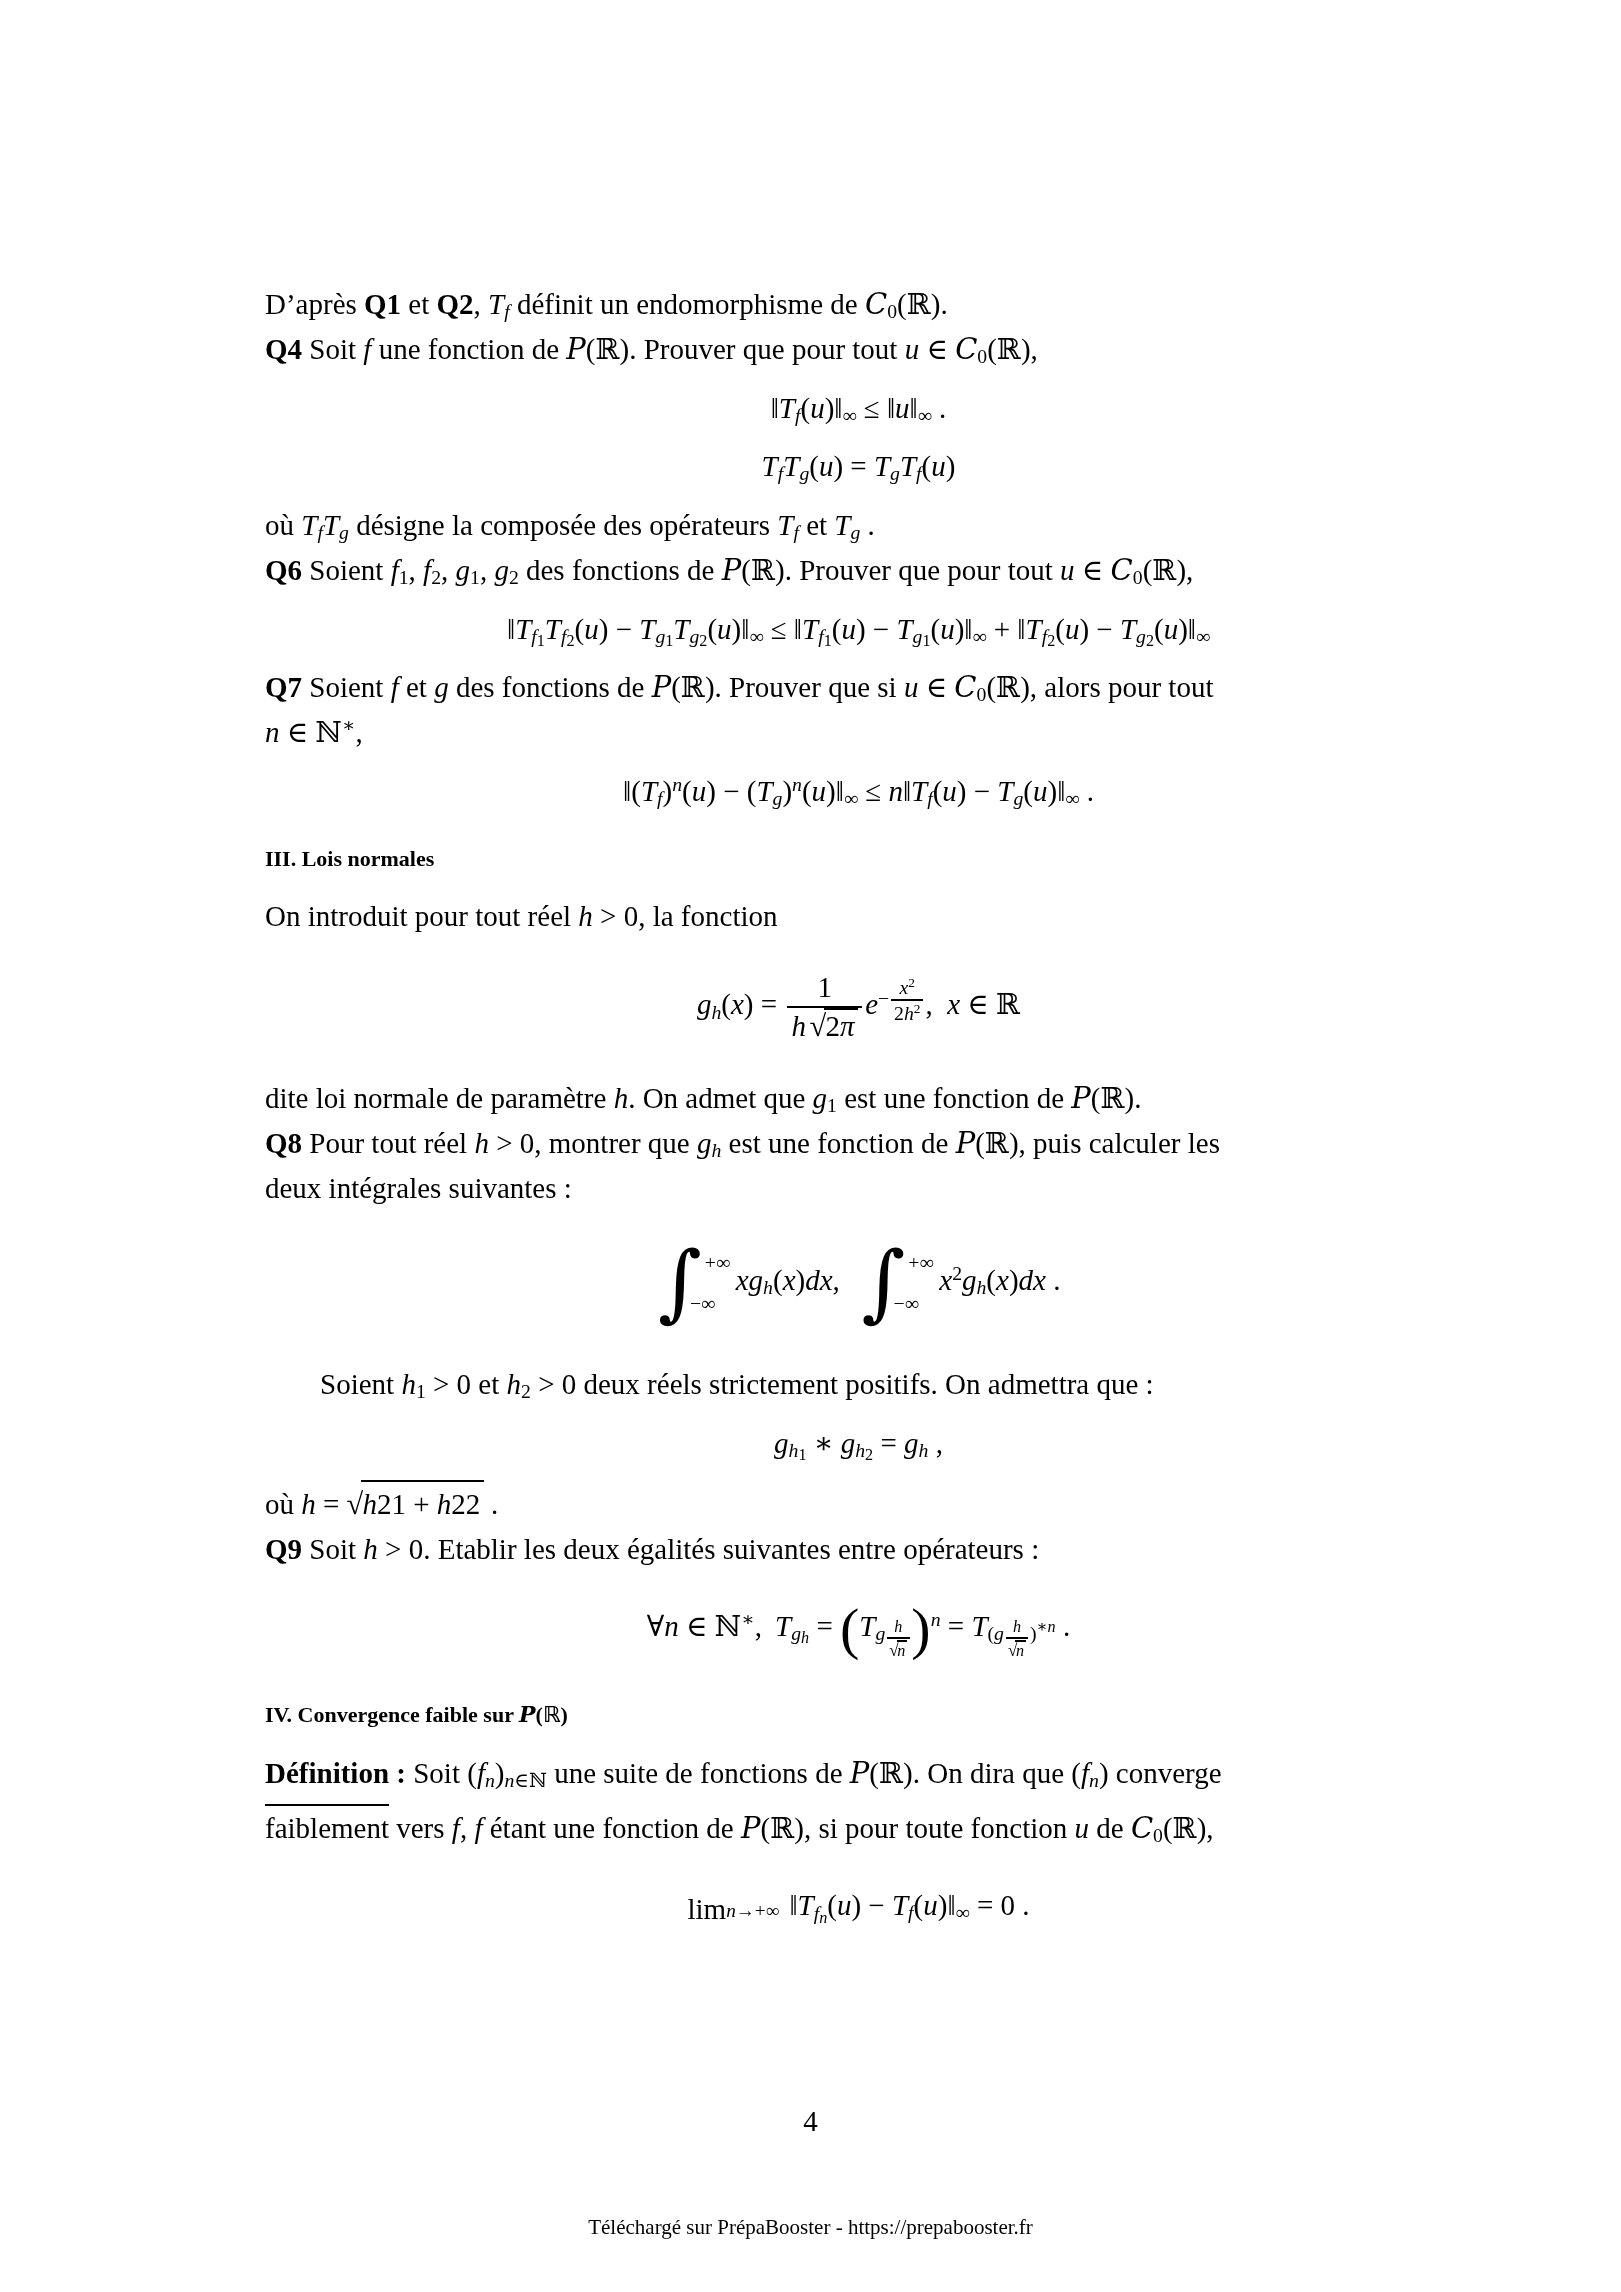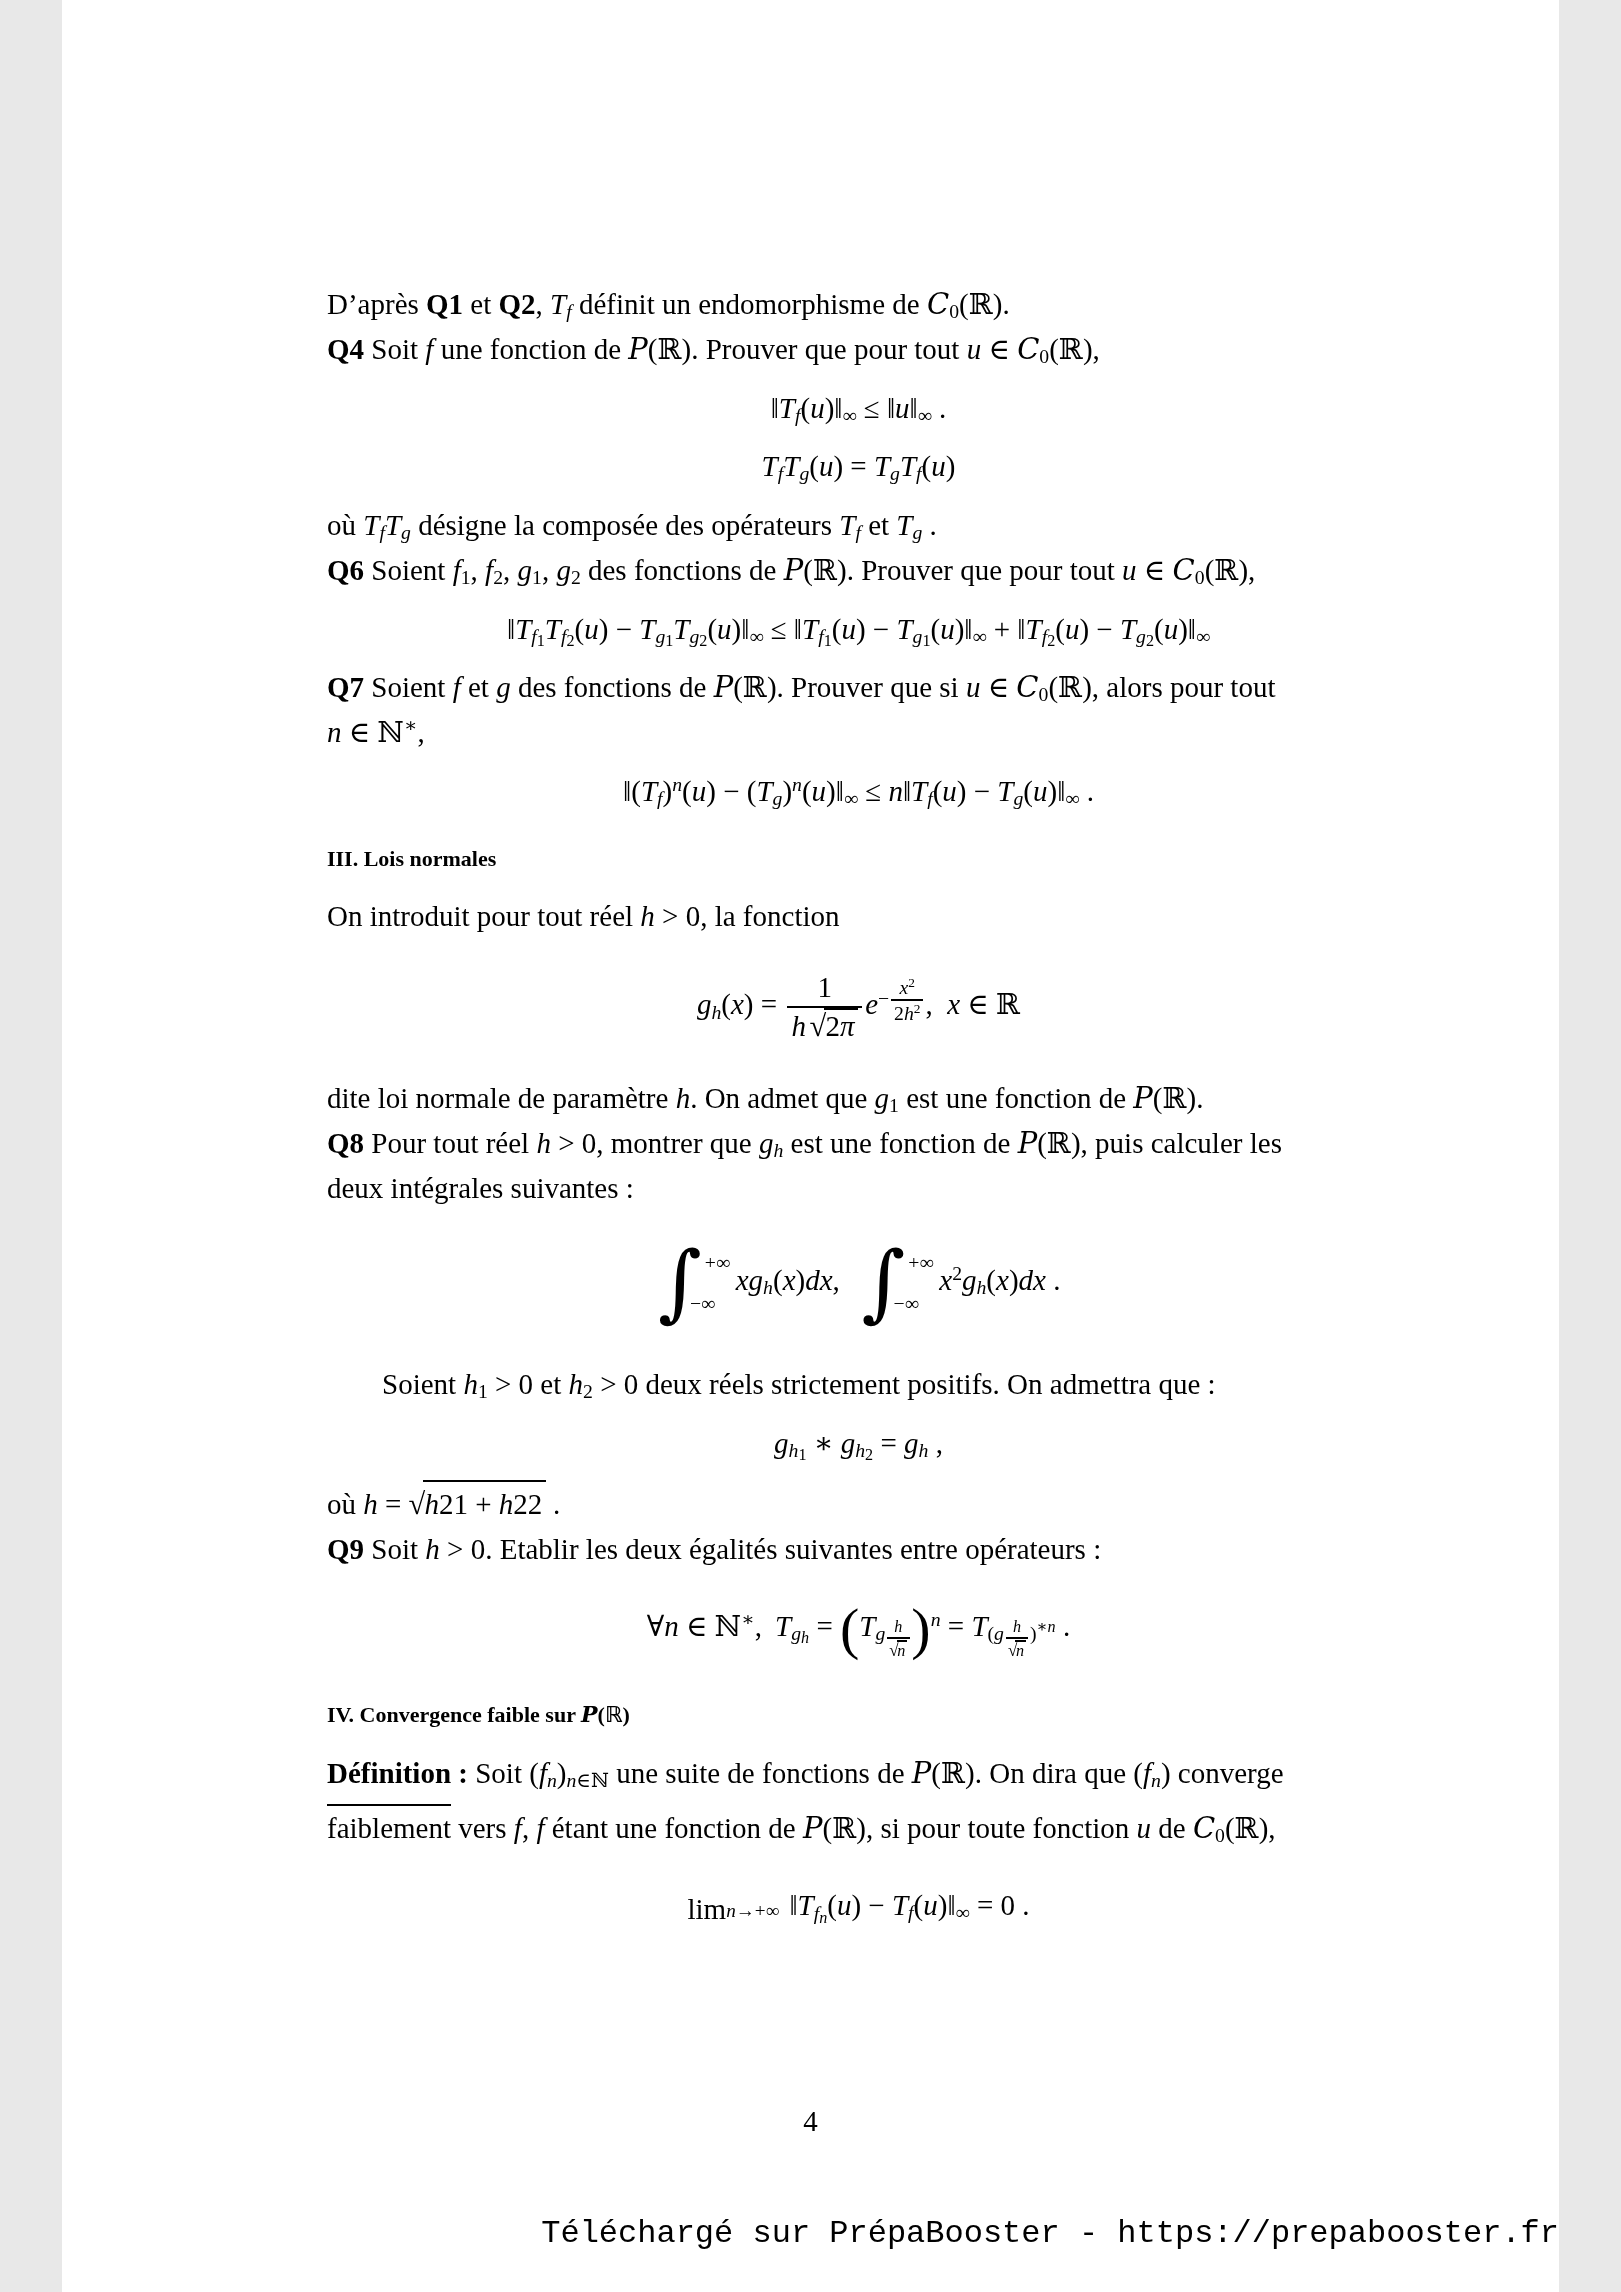--- a/index.html
+++ b/index.html
@@ -1,18 +1,18 @@
 <!DOCTYPE html>
 <html><head>
 <meta charset="utf-8">
 <title>Document</title>
 <style>
   html,body { margin:0; padding:0; background:#e8e8e8; }
   .page {
-    position:relative; width:1497px; height:2293px; margin:0 auto;
+    position:relative; width:1621px; height:2293px; margin:0 auto;
     background:#ffffff; color:#000; overflow:hidden;
     font-family:"Liberation Serif","DejaVu Serif","DejaVu Sans",serif;
   }
   .content {
     position:absolute; left:265px; right:169px; top:282px;
     font-size:29px; line-height:45px;
   }
   .b-p   { margin:0; }
   .b-p.indent { padding-left:55px; }
   .b-p.gap    { margin-top:39px; }
@@ -38,22 +38,22 @@
   .intlim { display:inline-flex; flex-direction:column; justify-content:space-between;
             height:3.1em; font-size:.68em; line-height:1; }
   .ihi { align-self:flex-start; margin-left:.15em; }
   .ilo { align-self:flex-start; margin-left:-.6em; }
   .lim { display:inline-flex; align-items:center;
          vertical-align:middle; line-height:1.05; margin-right:.15em; }
   .limunder { font-size:.66em; margin-top:.22em; white-space:nowrap; }
   .bigp { font-size:2em; vertical-align:middle; line-height:0; font-weight:400; }
   .hsp { display:inline-block; }
   .page-number { position:absolute; left:0; right:0; top:2105px; text-align:center; font-size:29px; }
-  .footer { position:absolute; left:0; right:0; top:2215px; text-align:right;
-            font-family:Liberation Mono, monospace; font-size:32px; }
+  .footer { position:absolute; left:0; right:0; top:2215px; text-align:center;
+            font-family:Liberation Serif, serif; font-size:21px; }
 </style>
 </head>
 <body>
 
 <div class="page">
   <div class="content">
       <div class="b b-p">D’après <b>Q1</b> et <b>Q2</b>, <i>T</i><span class="sb"><i>f</i></span> définit un endomorphisme de <span class="cal">C</span><span class="sb">0</span>(ℝ).</div>
       <div class="b b-p"><b>Q4</b> Soit <i>f</i> une fonction de <span class="cal">P</span>(ℝ). Prouver que pour tout <i>u</i> ∈ <span class="cal">C</span><span class="sb">0</span>(ℝ),</div>
       <div class="b b-f">‖<i>T</i><span class="sb"><i>f</i></span>(<i>u</i>)‖<span class="sb">∞</span> ≤ ‖<i>u</i>‖<span class="sb">∞</span> .</div>
       <div class="b b-f"><i>T</i><span class="sb"><i>f</i></span><i>T</i><span class="sb"><i>g</i></span>(<i>u</i>) = <i>T</i><span class="sb"><i>g</i></span><i>T</i><span class="sb"><i>f</i></span>(<i>u</i>)</div>

